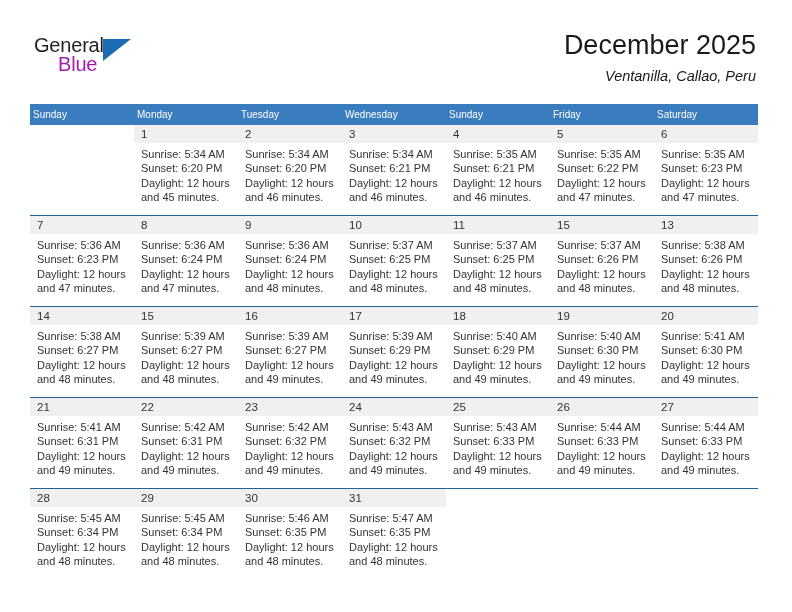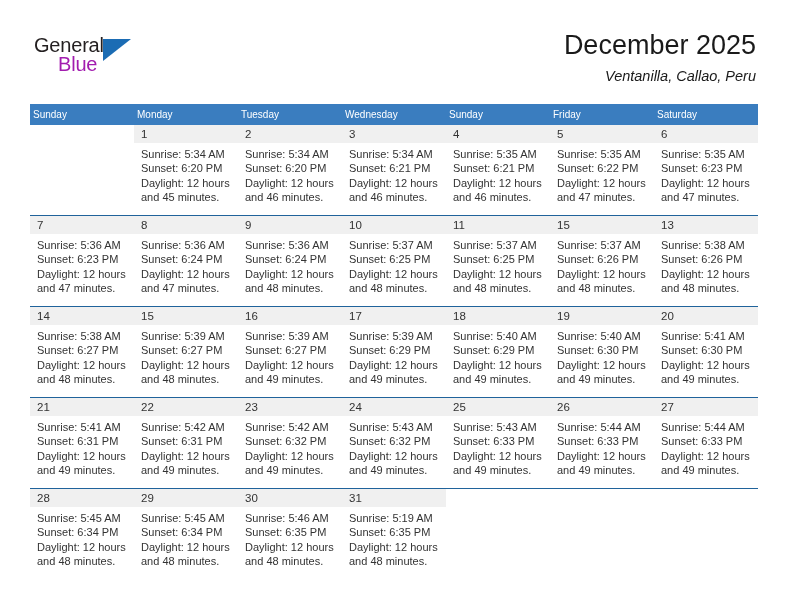--- a/index.html
+++ b/index.html
@@ -523,21 +523,21 @@
                 <div>Sunset: 6:35 PM</div>
                 <div class="daylight-line">Daylight: 12 hours</div>
                 <div class="daylight-line">and 48 minutes.</div>
               </div>
             </div>
           </td>
           <td>
             <div class="cell-inner">
               <div class="daynum-band">31</div>
               <div class="cell-details">
-                <div>Sunrise: 5:19 AM</div>
+                <div>Sunrise: 5:47 AM</div>
                 <div>Sunset: 6:35 PM</div>
                 <div class="daylight-line">Daylight: 12 hours</div>
                 <div class="daylight-line">and 48 minutes.</div>
               </div>
             </div>
           </td>
           <td>
             <div class="cell-inner">
               <div class="daynum-band empty"></div>
             </div>

